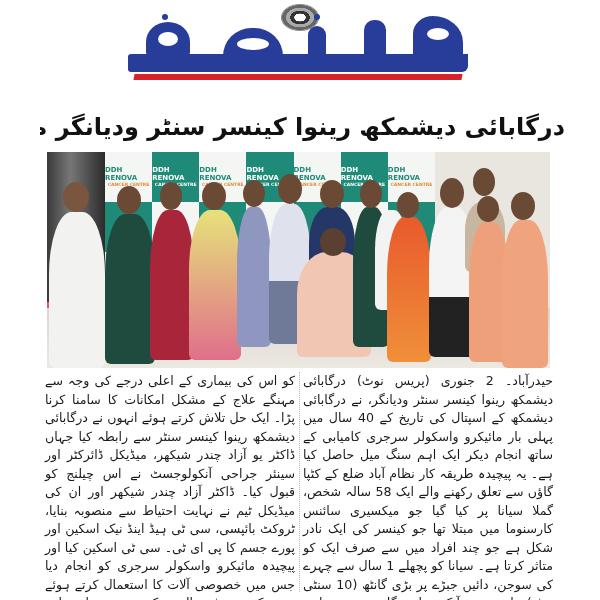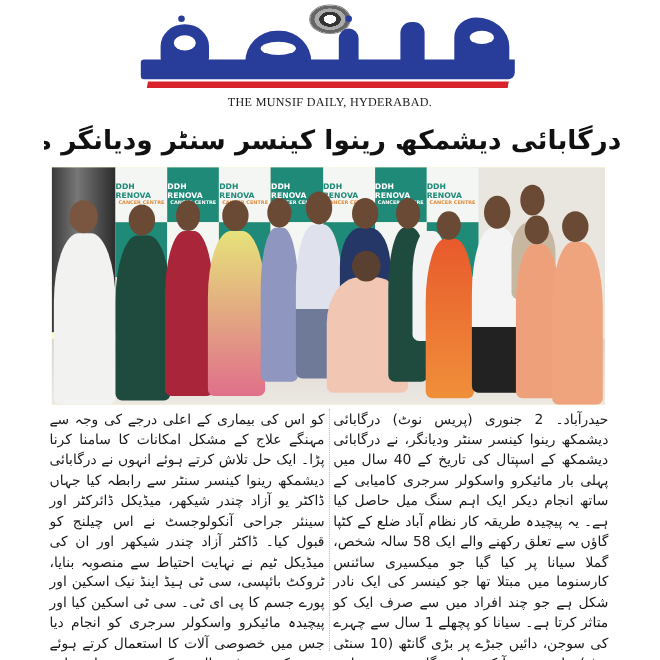--- a/index.html
+++ b/index.html
@@ -18,21 +18,21 @@
   .g4 { left: 236px; width: 22px; height: 40px; border-radius: 10px 10px 2px 2px; top: -8px; }
   .g5 { left: 285px; width: 50px; height: 44px; border-radius: 40% 60% 4px 4px; top: -12px; }
   .g-hole { position: absolute; background: #fff; }
   .logo-dot { position: absolute; width: 6px; height: 6px; background: #283c9a; border-radius: 50%; }
   .tagline { position: absolute; left: 0; width: 600px; top: 87px; text-align: center; font-family: "Liberation Serif", serif; font-size: 11px; letter-spacing: 0.3px; color: #222; }
 
   
   .headline { position: absolute; left: 40px; top: 108px; width: 525px; height: 38px; direction: rtl; text-align: center; font-family: "DejaVu Sans", sans-serif; font-weight: bold; font-size: 24px; line-height: 38px; color: #111; white-space: nowrap; overflow: hidden; }
 
   
-  .photo { position: absolute; left: 47px; top: 152px; width: 503px; height: 216px; overflow: hidden; background: #fef9c3; }
+  .photo { position: absolute; left: 47px; top: 152px; width: 503px; height: 216px; overflow: hidden; background: #ec4899; }
   .ph-floor { position: absolute; left: 0; bottom: 0; width: 100%; height: 60px; background: linear-gradient(#dcd6cf, #ece8e2); }
   .ph-door { position: absolute; left: 0; top: 0; width: 58px; height: 150px; background: linear-gradient(90deg, #3a3a3a, #777 40%, #2b2b2b); }
   .ph-wall-r { position: absolute; right: 0; top: 0; width: 120px; height: 160px; background: #e9e6e0; }
   .backdrop { position: absolute; left: 58px; top: 0; width: 330px; height: 150px; display: grid; grid-template-columns: repeat(7, 1fr); grid-template-rows: repeat(3, 1fr); }
   .bd-cell { display: flex; flex-direction: column; align-items: center; justify-content: center; font-family: "DejaVu Sans", sans-serif; font-weight: bold; }
   .bd-cell.teal { background: #1f8a78; color: #fff; }
   .bd-cell.white { background: #f4f6f3; color: #1f8a78; }
   .bd-t1 { font-size: 7px; line-height: 8px; }
   .bd-t2 { font-size: 4.5px; line-height: 6px; color: #e08a3a; }
   .bd-cell.teal .bd-t2 { color: #fff; }
@@ -61,21 +61,20 @@
         <div class="g-hole" style="left:14px;top:10px;width:32px;height:12px;border-radius:50%;"></div>
       </div>
     <div class="logo-glyph g3"></div>
     <div class="logo-glyph g4"></div>
     <div class="logo-glyph g5">
         <div class="g-hole" style="left:14px;top:12px;width:22px;height:12px;border-radius:50%;"></div>
       </div>
     <div class="logo-dot" style="left:34px;top:-14px;"></div>
     <div class="logo-dot" style="left:186px;top:-14px;"></div>
   </div>
-  <div class="tagline">THE MUNSIF DAILY, HYDERABAD.</div>
 </div>
 
 <div class="headline">درگابائی دیشمکھ رینوا کینسر سنٹر ودیانگر میں مائیکرو واسکولر کی کامیاب سرجری</div>
 
 <div class="photo">
   <div class="ph-door"></div>
   <div class="ph-wall-r"></div>
   <div class="backdrop">
     <div class="bd-cell white">
         <span class="bd-t1">DDH RENOVA</span>

